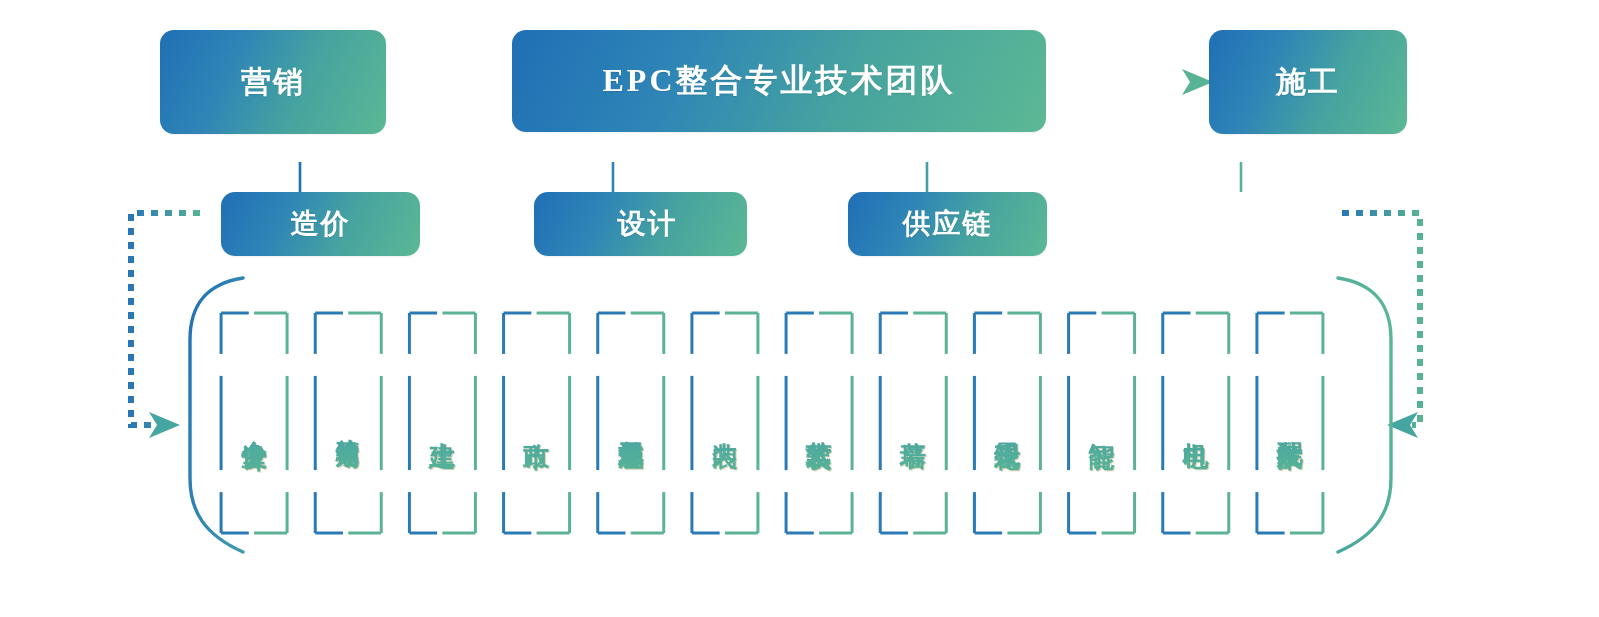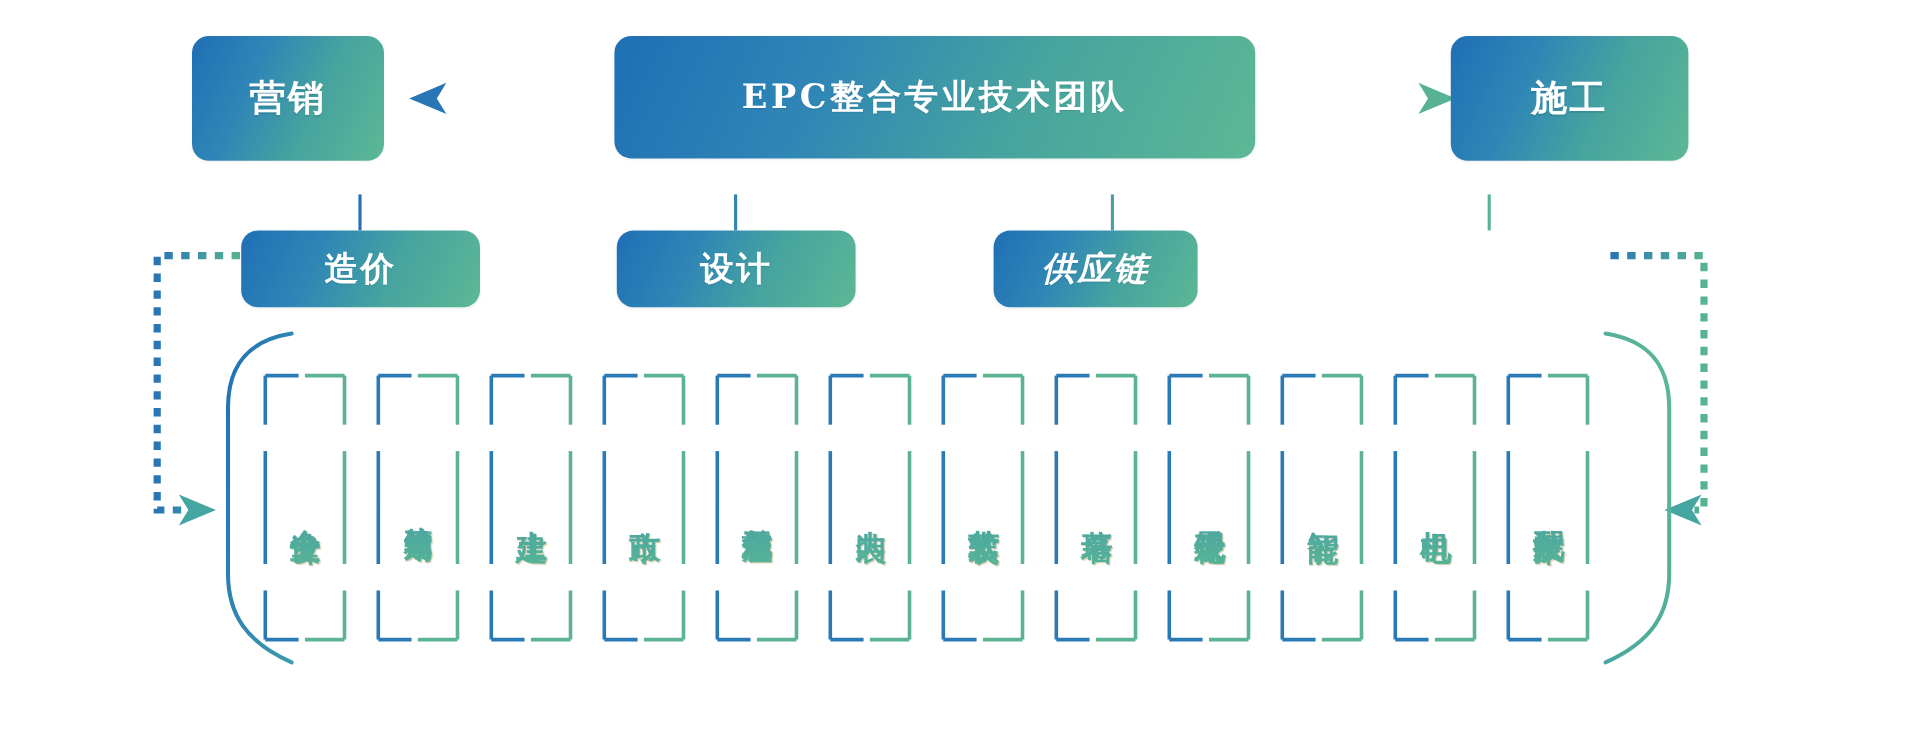--- a/index.html
+++ b/index.html
@@ -11,23 +11,23 @@
   svg.layer{position:absolute;left:0;top:0;width:1599px;height:617px;overflow:visible;}
   .node{
     position:absolute;border-radius:14px;
     display:flex;align-items:center;justify-content:center;
     color:#ffffff;letter-spacing:2px;
     background:linear-gradient(115deg,#1f6fb5 0%,#2f86b6 32%,#46a39f 62%,#5cb894 100%);
     box-shadow:0 1px 2px rgba(0,0,0,.06);
     font-family:"DejaVu Serif","Liberation Serif",serif;
     font-weight:700;text-shadow:0 1px 1px rgba(0,0,0,.10);
   }
-  .node-root{font-size:28px;letter-spacing:3px;}
+  .node-root{font-size:32px;letter-spacing:3px;font-family:Liberation Serif, serif;}
   .node-side{font-size:30px;}
-  .node-lvl2{font-size:28px;}
+  .node-lvl2{font-size:28px;margin-left:20px;}
   .leaf{
     position:absolute;
   }
   .leaf .vtext{
     position:absolute;left:0;right:0;top:0;bottom:0;
     display:flex;align-items:center;justify-content:center;
     writing-mode:vertical-rl;text-orientation:upright;
     font-family:"DejaVu Serif","Liberation Serif",serif;
     font-weight:700;font-size:26px;line-height:1.02;letter-spacing:1px;
     background:linear-gradient(180deg,#2f7fbe 0%,#3f99ad 40%,#56b396 72%,#73b87e 100%);
@@ -241,39 +241,39 @@
         <line x1="1322.9166666666667" y1="313" x2="1322.9166666666667" y2="353.92" stroke="#5cb394" stroke-width="3" stroke-linecap="butt"></line>
         <line x1="1256.9166666666667" y1="375.92" x2="1256.9166666666667" y2="470.08" stroke="#2a7ab6" stroke-width="3" stroke-linecap="butt"></line>
         <line x1="1322.9166666666667" y1="375.92" x2="1322.9166666666667" y2="470.08" stroke="#5cb394" stroke-width="3" stroke-linecap="butt"></line>
         <line x1="1256.9166666666667" y1="492.08" x2="1256.9166666666667" y2="533" stroke="#2a7ab6" stroke-width="3" stroke-linecap="butt"></line>
         <line x1="1256.9166666666667" y1="533" x2="1284.6366666666668" y2="533" stroke="#2a7ab6" stroke-width="3" stroke-linecap="butt"></line>
         <line x1="1289.9166666666667" y1="533" x2="1322.9166666666667" y2="533" stroke="#5cb394" stroke-width="3" stroke-linecap="butt"></line>
         <line x1="1322.9166666666667" y1="492.08" x2="1322.9166666666667" y2="533" stroke="#5cb394" stroke-width="3" stroke-linecap="butt"></line>
       </g>
   </svg>
 
-  <div class="node node-side" style="left:160px;top:30px;width:160px;height:104px;text-align:right;">
+  <div class="node node-side" style="left:160px;top:30px;width:226px;height:104px;text-align:right;">
     <span>营销</span>
   </div>
 
   <div class="node node-root" style="left:512px;top:30px;width:534px;height:102px;">
     <span>EPC整合专业技术团队</span>
   </div>
 
   <div class="node node-side" style="left:1209px;top:30px;width:198px;height:104px;">
     <span>施工</span>
   </div>
 
   <div class="node node-lvl2" style="left:201px;top:192px;width:199px;height:64px;">
     <span>造价</span>
   </div>
-  <div class="node node-lvl2" style="left:514px;top:192px;width:199px;height:64px;">
+  <div class="node node-lvl2" style="left:514px;top:192px;width:199px;height:64px;padding-left:14px;">
     <span>设计</span>
   </div>
-  <div class="node node-lvl2" style="left:828px;top:192px;width:170px;height:64px;font-style:italic;">
+  <div class="node node-lvl2" style="left:828px;top:192px;width:199px;height:64px;">
     <span>供应链</span>
   </div>
 
   <div id="leaf-host">
       <div class="leaf" style="left: 221.083px; top: 313px; width: 66px; height: 220px;">
         <span class="vtext small">全专业设计</span>
       </div>
       <div class="leaf" style="left: 315.25px; top: 313px; width: 66px; height: 220px;">
         <span class="vtext tiny">建筑设计与规划</span>
       </div>

